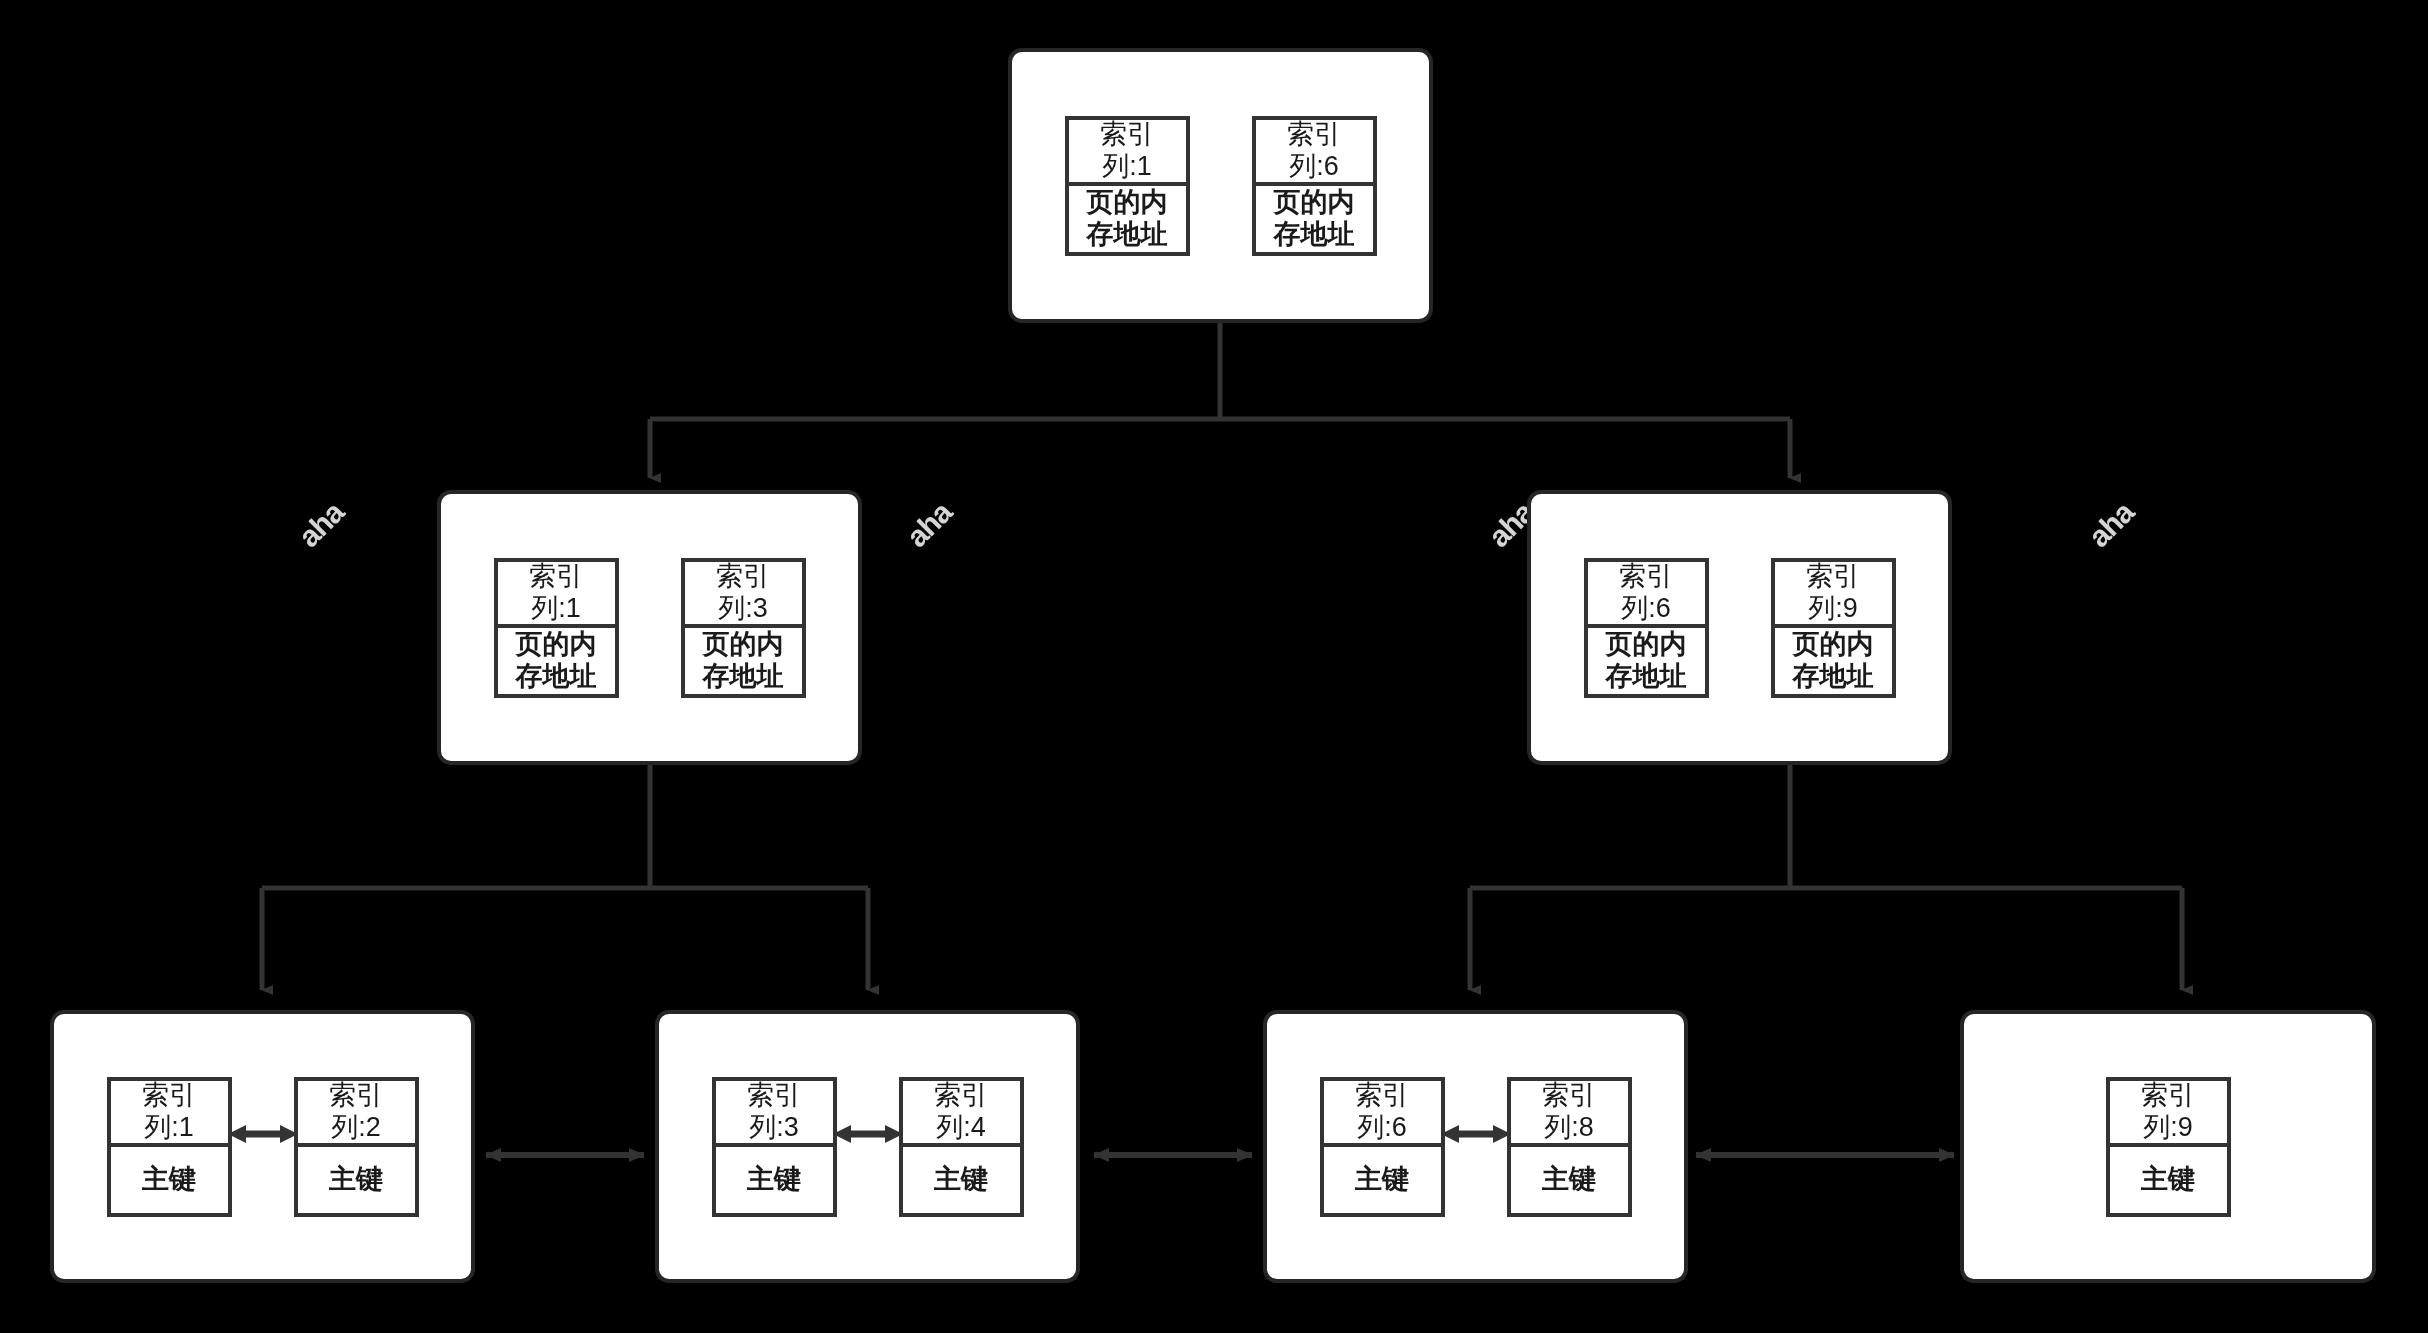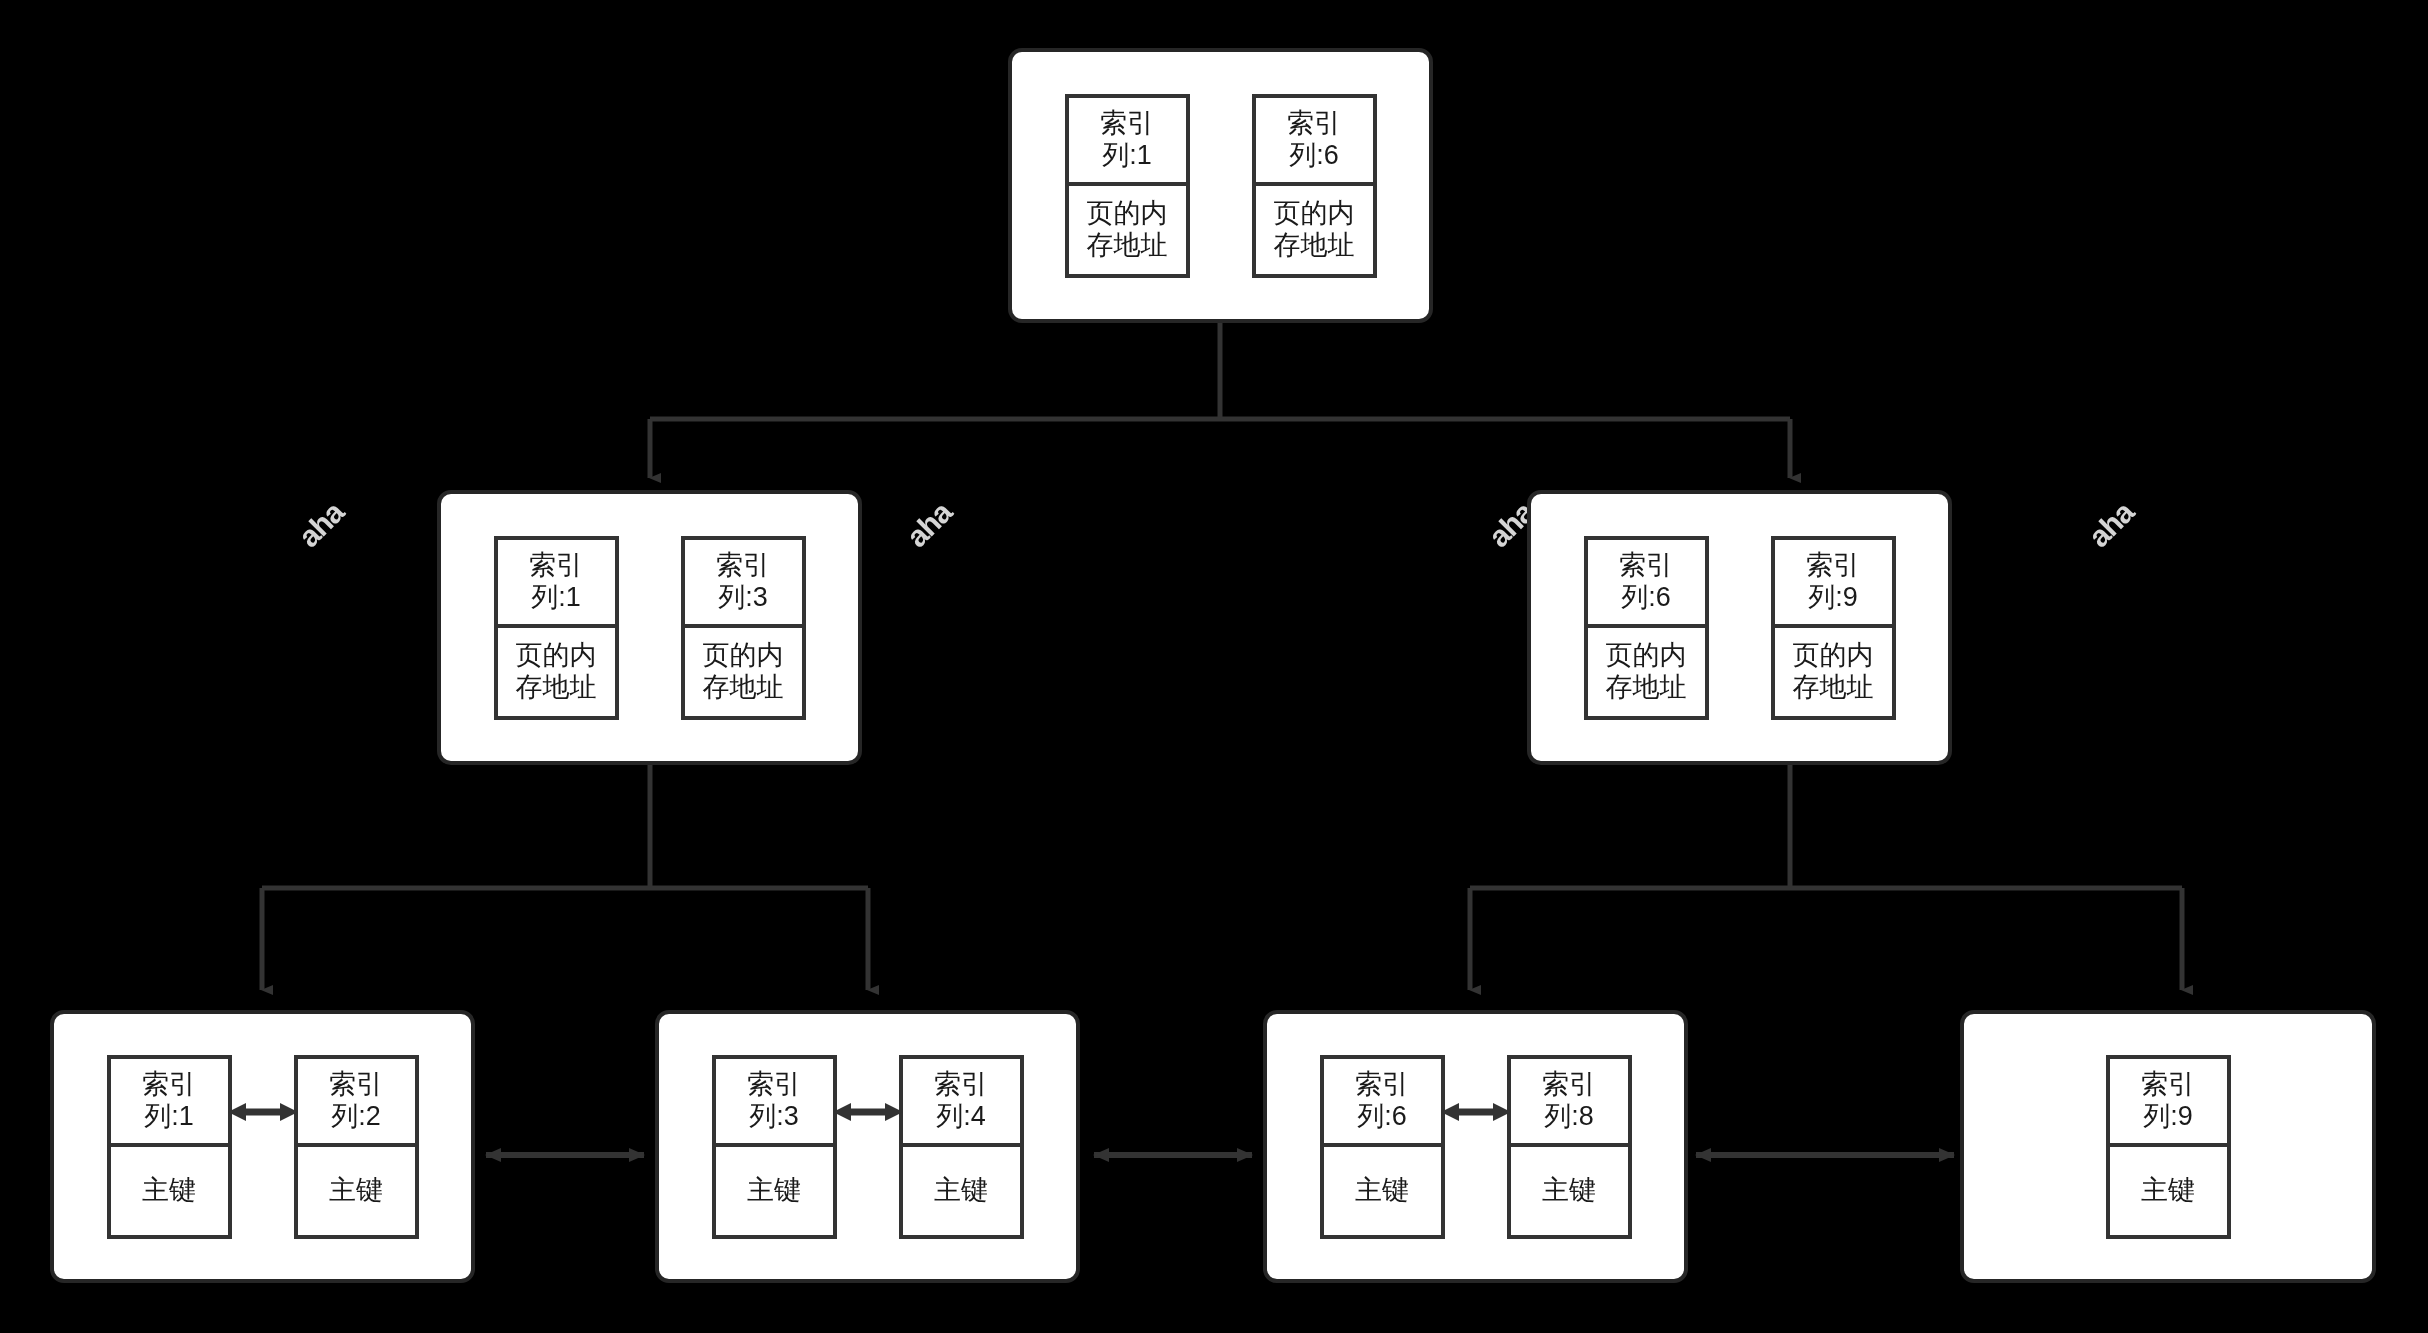--- a/index.html
+++ b/index.html
@@ -60,37 +60,38 @@
   }
   .cell {
     width: 125px;
     border: 4px solid #333333;
     box-sizing: border-box;
     background: #ffffff;
     display: flex;
     flex-direction: column;
   }
   .cell-top, .cell-bottom {
-    height: 88px;
+    height: 66px;
     display: flex;
     align-items: center;
     justify-content: center;
     text-align: center;
     color: #1a1a1a;
     font-size: 27px;
     line-height: 1.18;
     box-sizing: border-box;
     padding: 0 2px;
   }
   .cell-top {
     border-bottom: 4px solid #333333;
     white-space: pre-line;
   }
   .cell-bottom {
     white-space: pre-line;
+    font-weight: bold;
   }
   .cell-gap {
     width: 62px;
     position: relative;
     align-self: stretch;
   }
   
   .inner-arrow {
     position: absolute;
     left: -4px;

